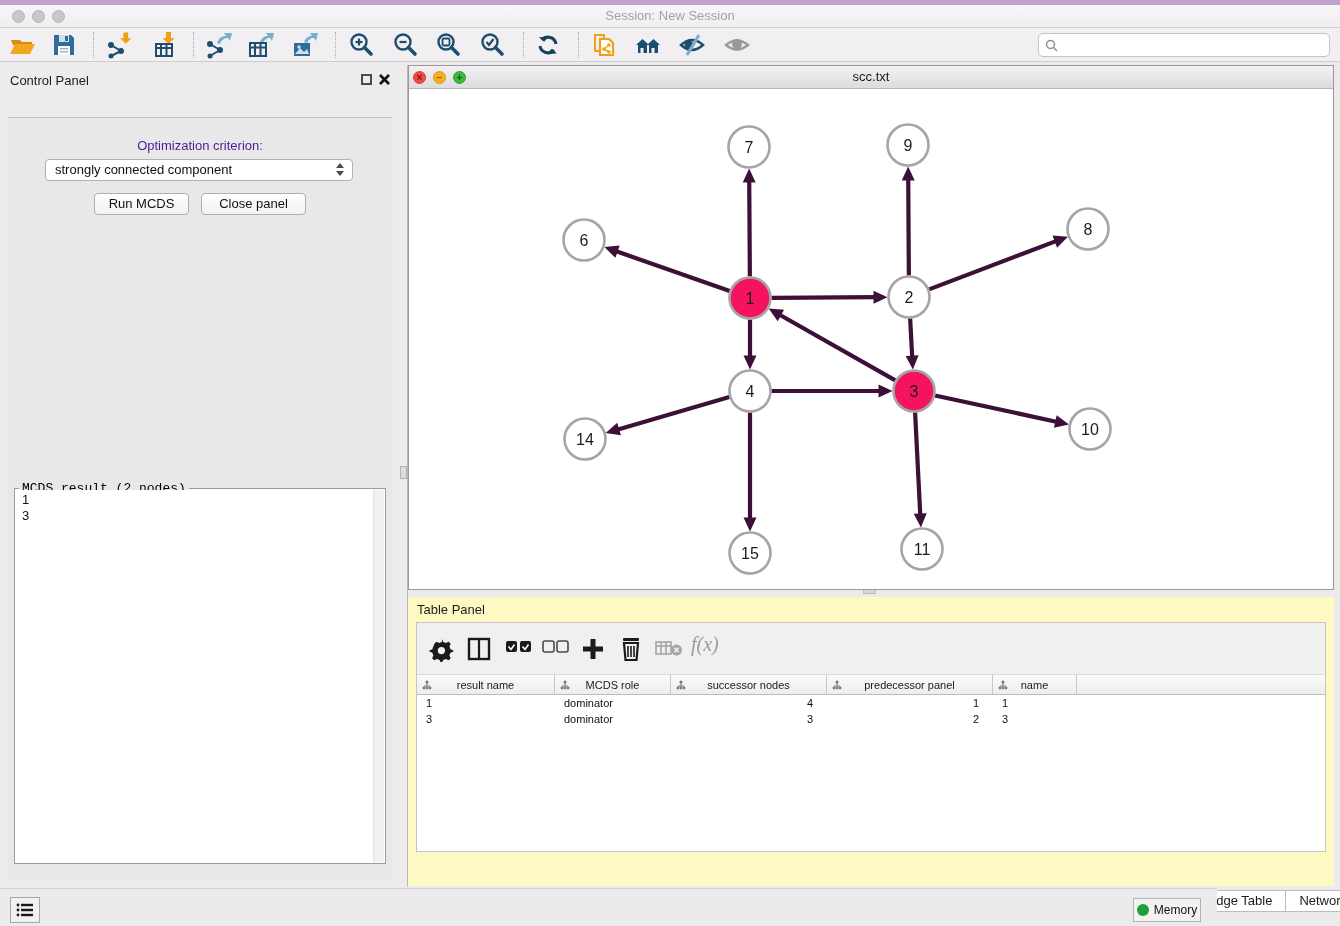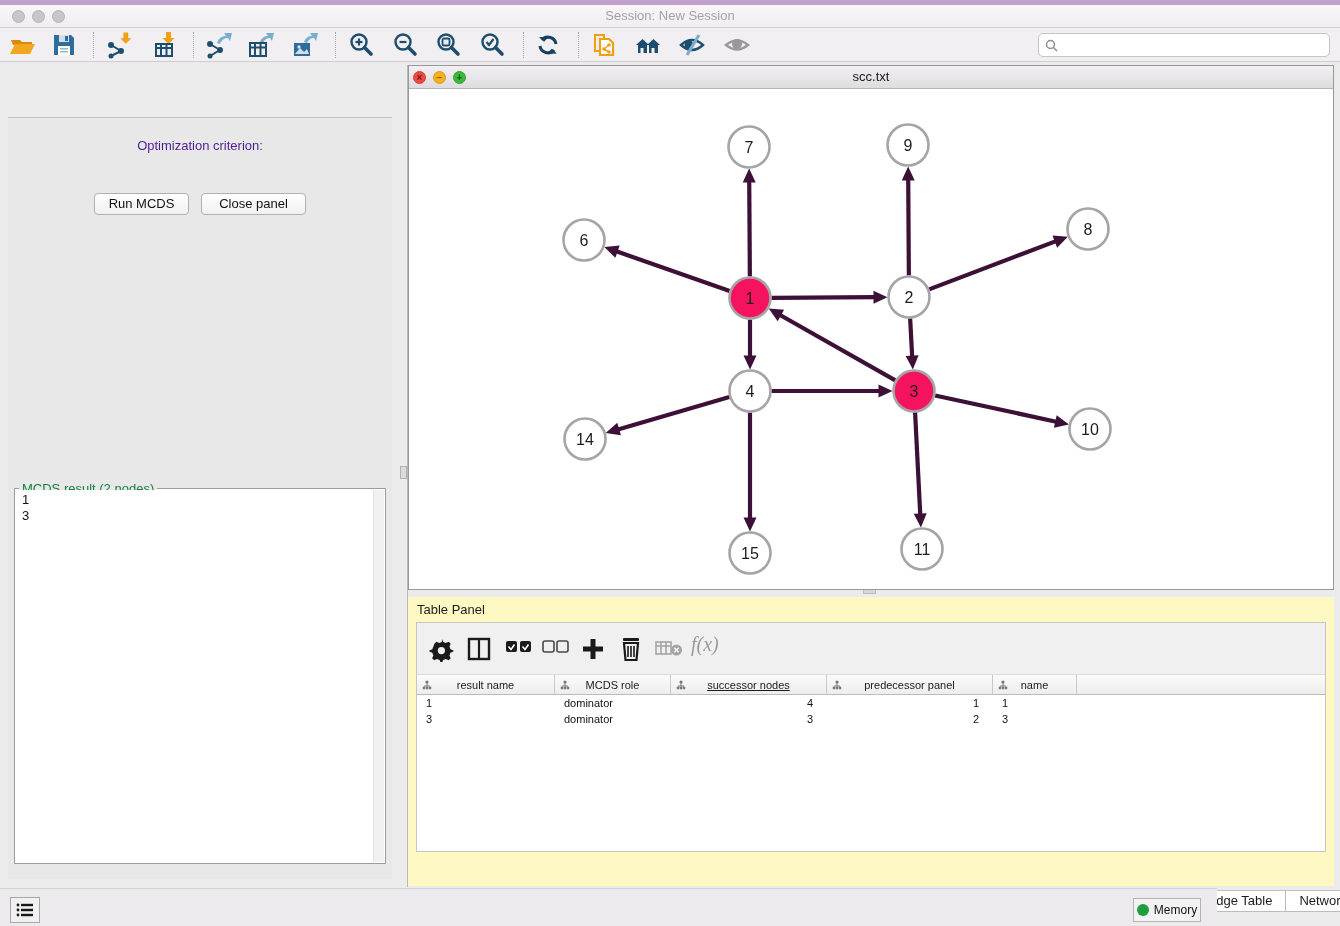--- a/index.html
+++ b/index.html
@@ -52,21 +52,21 @@
   .stepper-down { width:0; height:0; border-left:4.5px solid transparent; border-right:4.5px solid transparent;
     border-top:5px solid #4c4c4c; }
   .aqua-btn { position:absolute; top:75px; height:22px; background:linear-gradient(#ffffff,#f2f1f2);
     border:1px solid #b1afb1; border-radius:4px; font-size:13px; color:#111; text-align:center; line-height:20px; }
   #run-btn  { left:86px; width:95px; }
   #close-btn{ left:193px; width:105px; }
 
   #mcds-fieldset { position:absolute; left:6px; top:370px; width:372px; height:376px;
     border:1px solid #9d9b9d; background:#fff; }
   #mcds-legend { position:absolute; left:4px; top:-8px; background:#e9e8e9; padding:0 3px;
-    font-size:13px; color:#15803d; white-space:nowrap; }
+    font-size:13px; color:#000000; white-space:nowrap;font-family:Liberation Mono, monospace; }
   #mcds-text { position:absolute; left:1px; top:1px; right:12px; bottom:1px; background:#fff;
     font-size:13px; color:#111; padding:2px 0 0 6px; line-height:16px; white-space:pre-line; }
   #mcds-scrolltrack { position:absolute; right:1px; top:1px; width:11px; bottom:1px;
     background:#f2f1f2; border-left:1px solid #e3e2e3; }
 
   
   #v-splitter { left:400px; top:65px; width:8px; height:822px; background:#ececec; border-right:1px solid #b9b7b9; }
   #v-grip { position:absolute; left:0px; top:401px; width:7px; height:13px; background:#dddcdd; border:1px solid #b3b1b3; }
   #h-grip { left:863px; top:587px; width:13px; height:7px; background:#d8d7d8; border:1px solid #bdbbbd; }
 
@@ -264,22 +264,39 @@
   </span>
   <div id="toolbar-search" title="">
     <svg width="14" height="14">
         <circle cx="5.5" cy="5.5" r="4" fill="none" stroke="#8f8d8f" stroke-width="1.5"></circle>
         <line x1="8.5" y1="8.5" x2="12" y2="12" stroke="#8f8d8f" stroke-width="1.5"></line>
       </svg>
   </div>
 </div>
 
 <div id="control-panel" class="abs">
+  <div id="cp-header">
+    <div id="cp-title">Control Panel</div>
+    <span class="panel-float" style="left:361px"></span>
+    <span class="panel-close" style="left:378px">
+      <svg width="13" height="13">
+          <line x1="2" y1="2" x2="11" y2="11" stroke="#111" stroke-width="2.6"></line>
+          <line x1="11" y1="2" x2="2" y2="11" stroke="#111" stroke-width="2.6"></line>
+        </svg>
+    </span>
+  </div>
   <div id="cp-content">
     <div id="opt-label">Optimization criterion:</div>
+    <div id="criterion-select">
+      <span>strongly connected component</span>
+      <span id="criterion-stepper">
+        <span class="stepper-up" style="display:block"></span>
+        <span class="stepper-down" style="display:block"></span>
+      </span>
+    </div>
     <div class="aqua-btn" id="run-btn">Run MCDS</div>
     <div class="aqua-btn" id="close-btn">Close panel</div>
     <fieldset id="mcds-fieldset">
       <span id="mcds-legend">MCDS result (2 nodes)</span>
       <div id="mcds-text">1
 3</div>
       <div id="mcds-scrolltrack"></div>
     </fieldset>
   </div>
 </div>
@@ -429,21 +446,21 @@
             <svg width="10" height="10">
               <circle cx="5" cy="2" r="1.6" fill="#7a787a"></circle>
               <line x1="5" y1="3" x2="5" y2="6" stroke="#7a787a" stroke-width="1"></line>
               <line x1="2" y1="6" x2="8" y2="6" stroke="#7a787a" stroke-width="1"></line>
               <circle cx="2" cy="8" r="1.4" fill="#7a787a"></circle>
               <circle cx="5" cy="8" r="1.4" fill="#7a787a"></circle>
               <circle cx="8" cy="8" r="1.4" fill="#7a787a"></circle>
             </svg>
             <span>MCDS role</span>
           </div>
-          <div class="nt-hcell" style="width: 156px; text-decoration: underline;">
+          <div class="nt-hcell" style="width: 156px;">
             <svg width="10" height="10">
               <circle cx="5" cy="2" r="1.6" fill="#7a787a"></circle>
               <line x1="5" y1="3" x2="5" y2="6" stroke="#7a787a" stroke-width="1"></line>
               <line x1="2" y1="6" x2="8" y2="6" stroke="#7a787a" stroke-width="1"></line>
               <circle cx="2" cy="8" r="1.4" fill="#7a787a"></circle>
               <circle cx="5" cy="8" r="1.4" fill="#7a787a"></circle>
               <circle cx="8" cy="8" r="1.4" fill="#7a787a"></circle>
             </svg>
             <span>successor nodes</span>
           </div>

